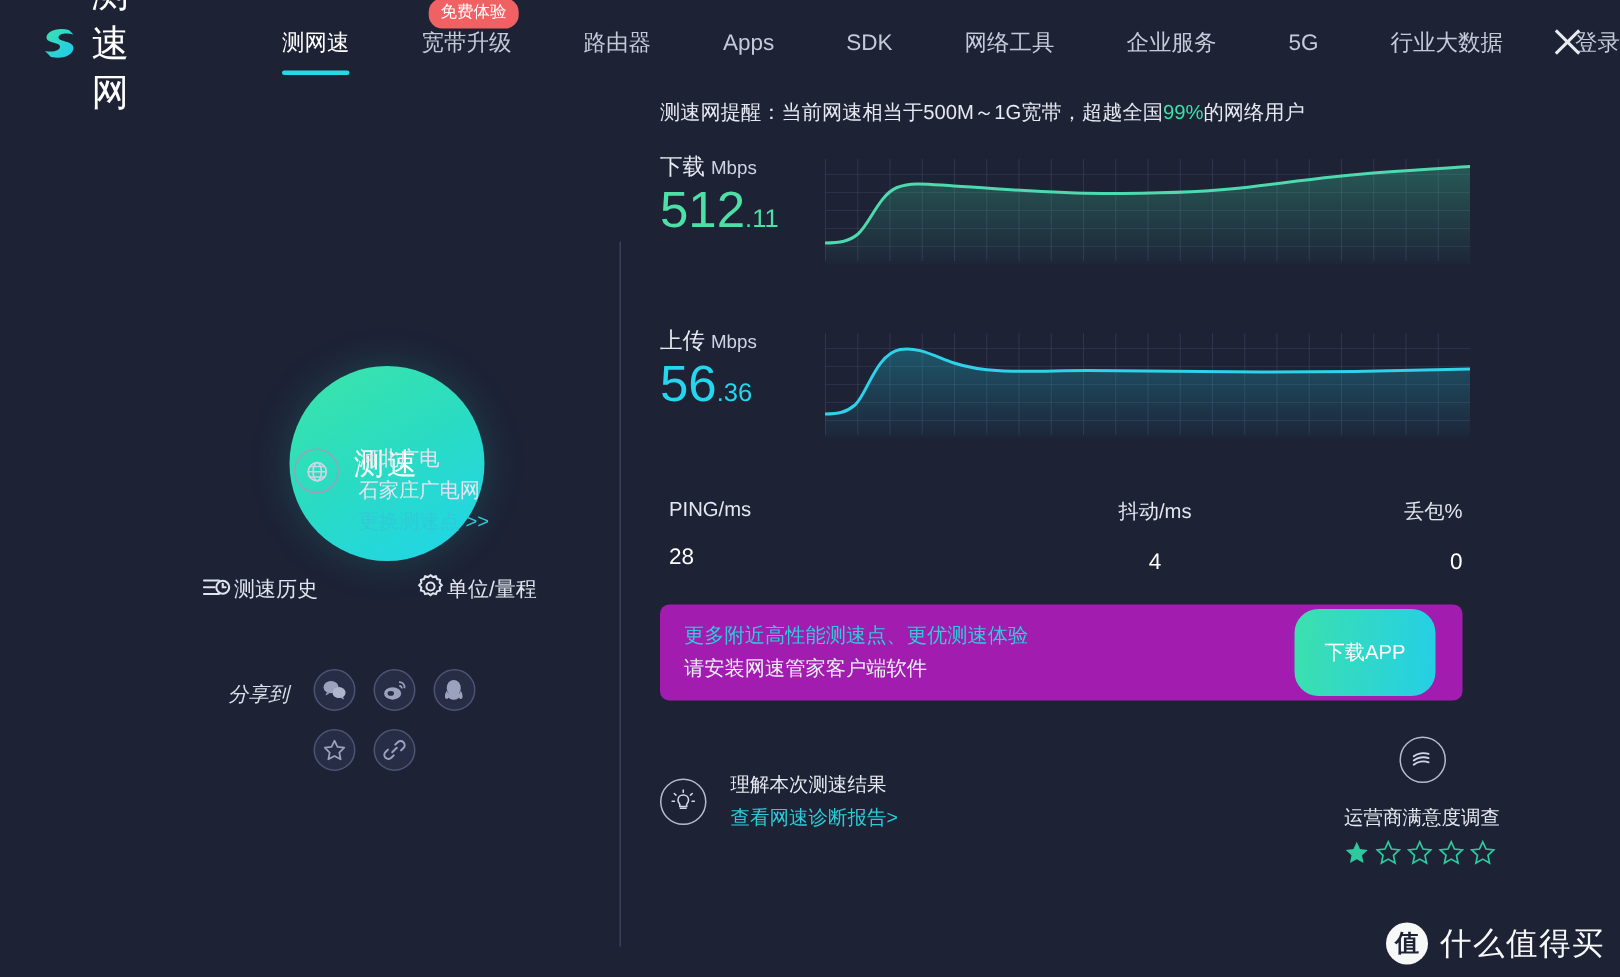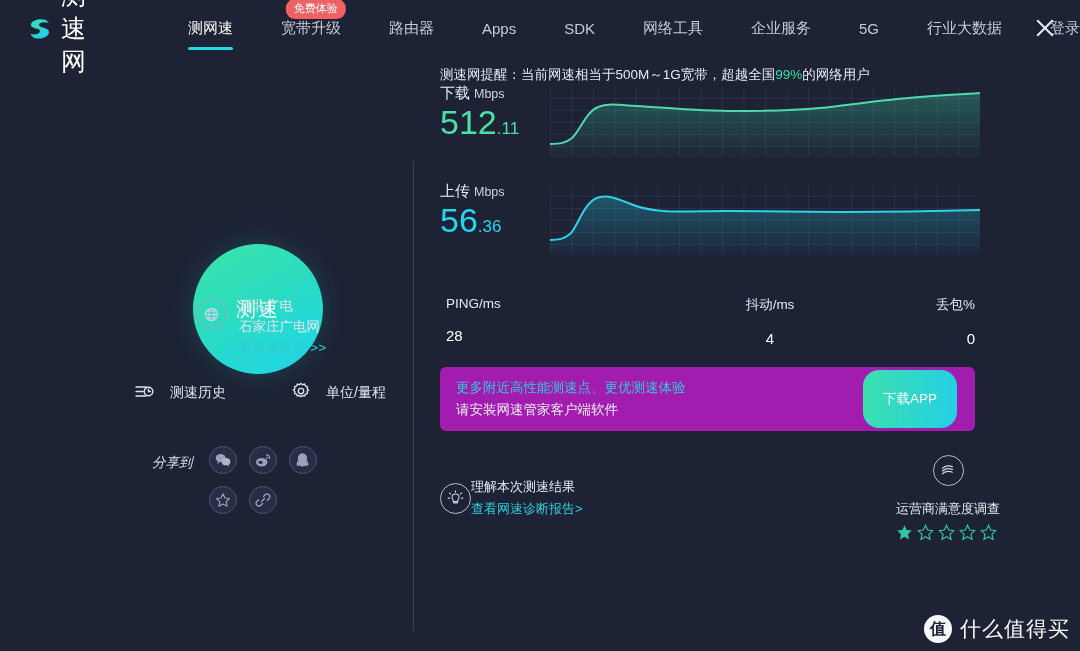--- a/index.html
+++ b/index.html
@@ -77,21 +77,21 @@
     background:linear-gradient(150deg,#3ce5a8 0%,#2bdcc0 45%,#1fd4ec 100%);
     display:flex; align-items:center; justify-content:center;
     cursor:pointer;
     box-shadow:0 0 28px rgba(40,215,200,.18);
   }
   .gauge span { font-size:20px; color:#ffffff; letter-spacing:2px; }
   .gauge-row {
     position:absolute; top:326px; left:135px; width:280px;
     display:flex; align-items:center;
   }
-  .gauge-opt { display:flex; align-items:center; gap:16px; cursor:pointer; font-size:14px; color:#e1e4ee; }
+  .gauge-opt { display:flex; align-items:center; gap:2px; cursor:pointer; font-size:14px; color:#e1e4ee; }
   .gauge-opt:first-child { margin-right:66px; }
 
   .info-block { position:absolute; left:196px; top:240px; }
   .info-row { display:flex; align-items:flex-start; gap:13px; margin-bottom:22px; }
   .circ-icon {
     width:30px; height:30px; border-radius:50%;
     border:1.4px solid #9aa2b8; flex:0 0 auto;
     display:flex; align-items:center; justify-content:center;
     margin-top:3px;
   }
@@ -106,21 +106,21 @@
     border:1px solid #4d5473; background:#272d44;
     display:flex; align-items:center; justify-content:center;
     cursor:pointer;
   }
 
   
   .right { position:absolute; left:440px; top:0; width:600px; }
   .reminder { font-size:13.5px; color:#e6e9f1; text-align:left; padding:10px 0 0 0; width:560px; }
   .reminder .pct { color:#3cdfa6; }
 
-  .speed-block { position:relative; height:98px; }
+  .speed-block { position:relative; height:98px; margin-top:18px; }
   .speed-label { font-size:15px; color:#e9ebf2; }
   .speed-label .unit { font-size:12.5px; color:#cfd4e2; margin-left:4px; }
   .speed-value { font-size:34px; line-height:1.05; margin-top:2px; font-weight:400; }
   .speed-value .dec { font-size:17px; }
   .dl { color:#4ce0a6; }
   .ul { color:#23d7ef; }
   .chart {
     position:absolute; left:110px; top:2px; width:430px; height:72px;
     overflow:hidden;
   }
@@ -142,21 +142,21 @@
   .promo-l1 { font-size:13.5px; color:#2fcad8; line-height:1.6; }
   .promo-l2 { font-size:13.5px; color:#eef0f6; line-height:1.6; }
   .promo-btn {
     background:linear-gradient(95deg,#3ce0ad,#24cfe6);
     color:#fff; font-size:13.5px;
     padding:20px 20px; border-radius:16px; cursor:pointer; border:none;
     white-space:nowrap;
   }
 
   .bottom { display:flex; margin-top:24px; width:560px; }
-  .bot-item { display:flex; align-items:center; gap:0;justify-content:center; }
+  .bot-item { display:flex; align-items:center; gap:16px;justify-content:center; }
   .bot-circ {
     width:31px; height:31px; border-radius:50%;
     border:1.2px solid #b5bbcd; display:flex; align-items:center; justify-content:center;
     flex:0 0 auto;
   }
   .bot-t1 { font-size:13px; color:#e7eaf2; line-height:1.7; }
   .bot-t2 { font-size:13px; color:#2ecbd6; line-height:1.7; cursor:pointer; }
   .survey { margin-left:auto; display:flex; align-items:center; gap:12px;flex-direction:column; }
   .stars { display:flex; gap:4px; margin-top:4px; }
 

